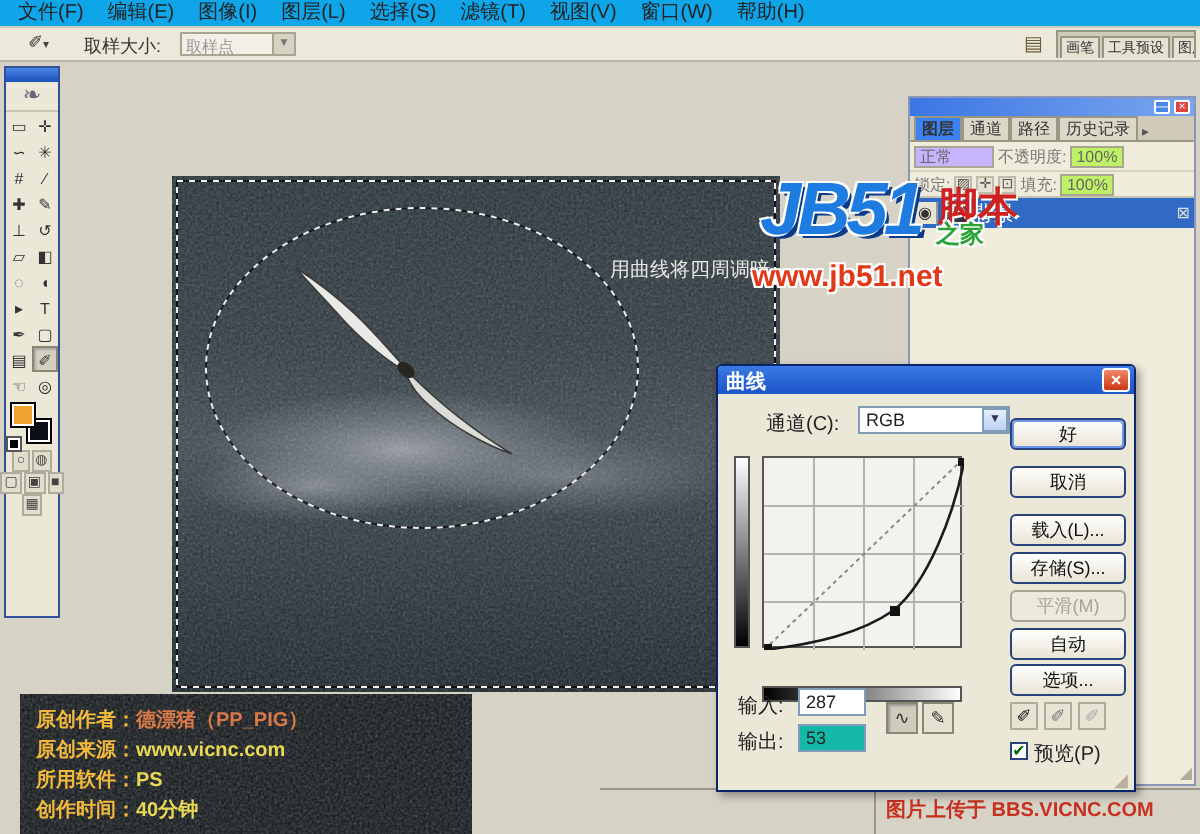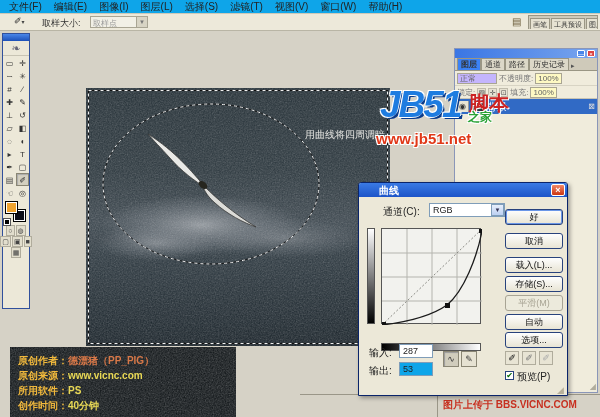--- a/index.html
+++ b/index.html
@@ -53,21 +53,21 @@
   .lp-winbtn { position:absolute; top:1px; width:8px; height:7px; font-size:6px; line-height:6px; text-align:center; color:#fff; border:1px solid #fff; border-radius:1px;}
   #lp-min { right:12px; background:#4a86e8; }
   #lp-close { right:2px; background:#d44; }
   #lp-tabs { height:13px; background:#cfcaba; display:flex; align-items:flex-end; padding-left:2px; border-bottom:1px solid #9a9684;}
   .lp-tab { font-size:8px; padding:0 3px; height:12px; line-height:12px; border:1px solid #9a9684; border-bottom:none; background:#dcd8c8; color:#333; white-space:nowrap;}
   .lp-tab.active { background:#3b82f6; font-weight:bold; }
   #lp-tab-arrow { margin-left:2px; font-size:7px; color:#555; }
   #lp-opts { height:15px; display:flex; align-items:center; padding:0 2px; gap:2px; border-bottom:1px solid #d8d4c4;}
   #lp-blend { width:40px; height:11px; background:#c4b5fd; border:1px solid #a9a593; font-size:8px; color:#666; padding-left:2px; line-height:9px;}
   .lp-small-label { font-size:8px; color:#777; white-space:nowrap;}
-  .lp-val-box { height:11px; background:#fef9c3; border:1px solid #a9a593; font-size:8px; color:#666; padding:0 2px; line-height:9px;}
+  .lp-val-box { height:11px; background:#bef264; border:1px solid #a9a593; font-size:8px; color:#666; padding:0 2px; line-height:9px;}
   #lp-lockrow { height:13px; display:flex; align-items:center; padding:0 2px; gap:2px; border-bottom:1px solid #c8c4b4;}
   .lock-ico { font-size:7px; color:#555; border:1px solid #c0bcac; background:#e6e2d2; width:9px; height:9px; line-height:8px; text-align:center;}
   #lp-layerrow { height:15px; background:#316ac5; display:flex; align-items:center; gap:3px; padding:0 2px; color:#fff; }
   #lp-eye { width:12px; height:11px; background:#e8e4d4; border-right:1px solid #999; color:#333; font-size:8px; text-align:center; line-height:11px;}
   #lp-thumb { width:12px; height:10px; background:linear-gradient(135deg,#5a6872,#222a30); border:1px solid #ddd; }
   #lp-layername { font-size:10px; flex:1; }
   #lp-lock { font-size:8px; color:#ddd; }
   #lp-grip { position:absolute; right:1px; bottom:1px; font-size:8px; color:#b0ac9c; }
 
   
@@ -76,33 +76,33 @@
     text-shadow:-1px -1px 0 #fff,1px -1px 0 #fff,-1px 1px 0 #fff,2px 2px 0 #0a3a8a; }
   #wm-top { position:absolute; left:93px; top:6px; font-size:20px; font-weight:bold; color:#cc2222; text-shadow:1px 1px 0 #fff; }
   #wm-bottom { position:absolute; left:92px; top:25px; font-size:12px; font-weight:bold; color:#2aa236;
     text-shadow:-1px -1px 0 #fff,1px -1px 0 #fff,-1px 1px 0 #fff,1px 1px 0 #fff; }
   #wm-url { position:absolute; left:0px; top:46px; font-size:15px; font-weight:bold; color:#e03818;
     text-shadow:-1px -1px 0 #fff,1px -1px 0 #fff,-1px 1px 0 #fff,1px 1px 0 #fff; }
 
   
   #curves { left:358px; top:182px; width:210px; height:214px; background:#ece8d8; border:1px solid #0a246a; border-radius:3px 3px 0 0; box-shadow:2px 2px 4px rgba(0,0,0,.35); z-index:10; }
   #cv-title { height:14px; background:linear-gradient(180deg,#3a7ae4 0%,#1c54c8 100%); border-radius:2px 2px 0 0; position:relative; }
-  #cv-title-text { position:absolute; left:4px; top:1px; font-size:10px; font-weight:bold; color:#fff;margin-left:16px; }
+  #cv-title-text { position:absolute; left:4px; top:1px; font-size:10px; font-weight:bold; color:#fff; }
   #cv-close { position:absolute; right:2px; top:1px; width:14px; height:12px; background:linear-gradient(180deg,#f08868,#cc3511); border:1px solid #fff; border-radius:2px; color:#fff; font-size:9px; line-height:11px; text-align:center; font-weight:bold;}
   #cv-chan-label { left:24px; top:22px; font-size:10px; color:#222; }
   #cv-chan-dd { left:70px; top:20px; width:76px; height:14px; background:#fff; border:1px solid #7f9db9; font-size:9px; color:#222; padding:1px 3px; }
   #cv-chan-arrow { left:132px; top:21px; width:13px; height:12px; background:linear-gradient(180deg,#e6eefb,#bcd0f2); border:1px solid #7f9db9; font-size:6px; color:#335; text-align:center; line-height:11px;}
   #cv-vbar { left:8px; top:45px; width:8px; height:96px; border:1px solid #555; background:linear-gradient(180deg,#fff,#000); }
   #cv-grid { left:22px; top:45px; width:100px; height:96px; border:1px solid #555; background:#f2f2ee; }
   #cv-hbar { left:22px; top:146px; width:100px; height:8px; border:1px solid #555; background:linear-gradient(90deg,#000,#fff); position:relative;}
   #cv-hbar .flip { position:absolute; left:44px; top:-1px; font-size:6px; color:#888; }
   #cv-in-label { left:10px; top:163px; font-size:10px; color:#222; }
   #cv-in-box { left:40px; top:161px; width:34px; height:14px; background:#fff; border:1px solid #7f9db9; font-size:9px; color:#222; padding:1px 3px;}
   #cv-out-label { left:10px; top:181px; font-size:10px; color:#222; }
-  #cv-out-box { left:40px; top:179px; width:34px; height:14px; background:#0ea5e9; border:1px solid #7f9db9; font-size:9px; color:#222; padding:1px 3px;}
+  #cv-out-box { left:40px; top:179px; width:34px; height:14px; background:#14b8a6; border:1px solid #7f9db9; font-size:9px; color:#222; padding:1px 3px;}
   .cv-mode-btn { top:168px; width:16px; height:16px; border:1px solid #8a8674; background:#e6e2d2; font-size:9px; text-align:center; line-height:15px; color:#333;}
   #cv-mode-curve { left:84px; background:#d0ccbc; box-shadow:inset 1px 1px 1px #999; }
   #cv-mode-pencil { left:102px; }
   .xp-btn { left:146px; width:58px; height:16px; background:linear-gradient(180deg,#fefefe,#e8e4d4); border:1px solid #28427c; border-radius:3px; font-size:9px; color:#111; text-align:center; line-height:14px; }
   .xp-btn.default { box-shadow:0 0 0 1px #6a96e8 inset; }
   .xp-btn.disabled { color:#a8a494; border-color:#a8a494; background:#eceadc;text-align:center; }
   .cv-dropper { top:168px; width:14px; height:14px; border:1px solid #b0ac9c; background:#e8e4d4; font-size:9px; text-align:center; line-height:13px;}
   #cv-preview-check { left:146px; top:188px; width:9px; height:9px; background:#fff; border:1px solid #28427c; font-size:8px; line-height:8px; color:#060; text-align:center;}
   #cv-preview-label { left:158px; top:187px; font-size:10px; color:#222; }
   #cv-grip { left:198px; top:202px; font-size:9px; color:#b8b09a; }

